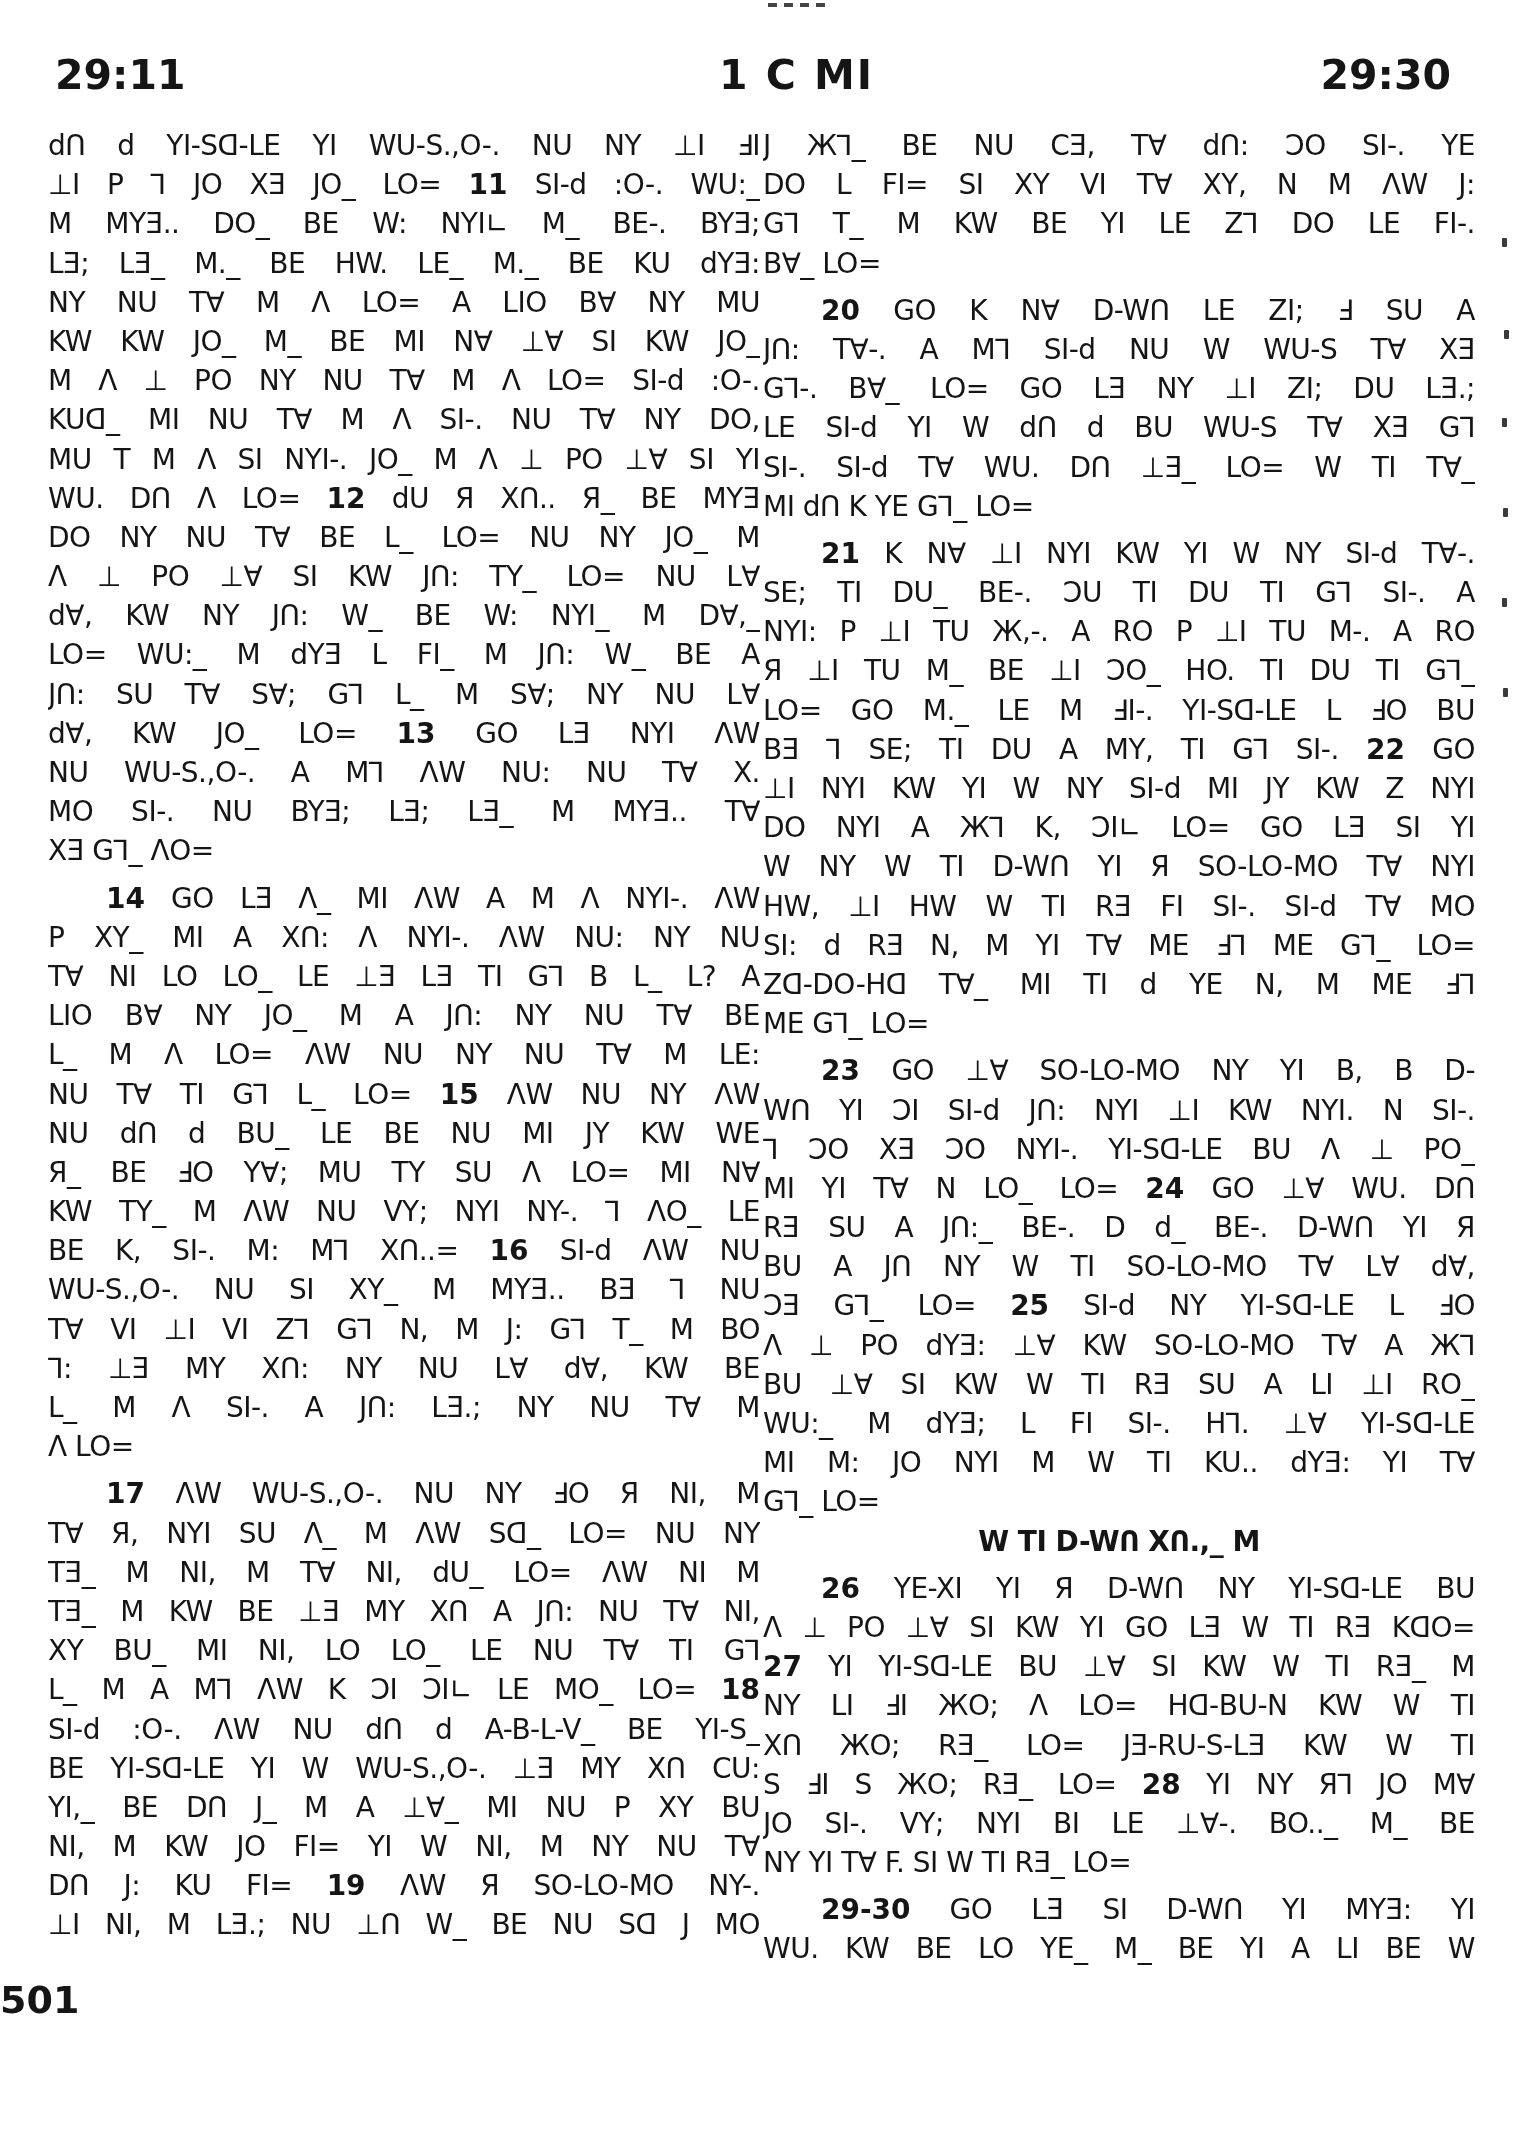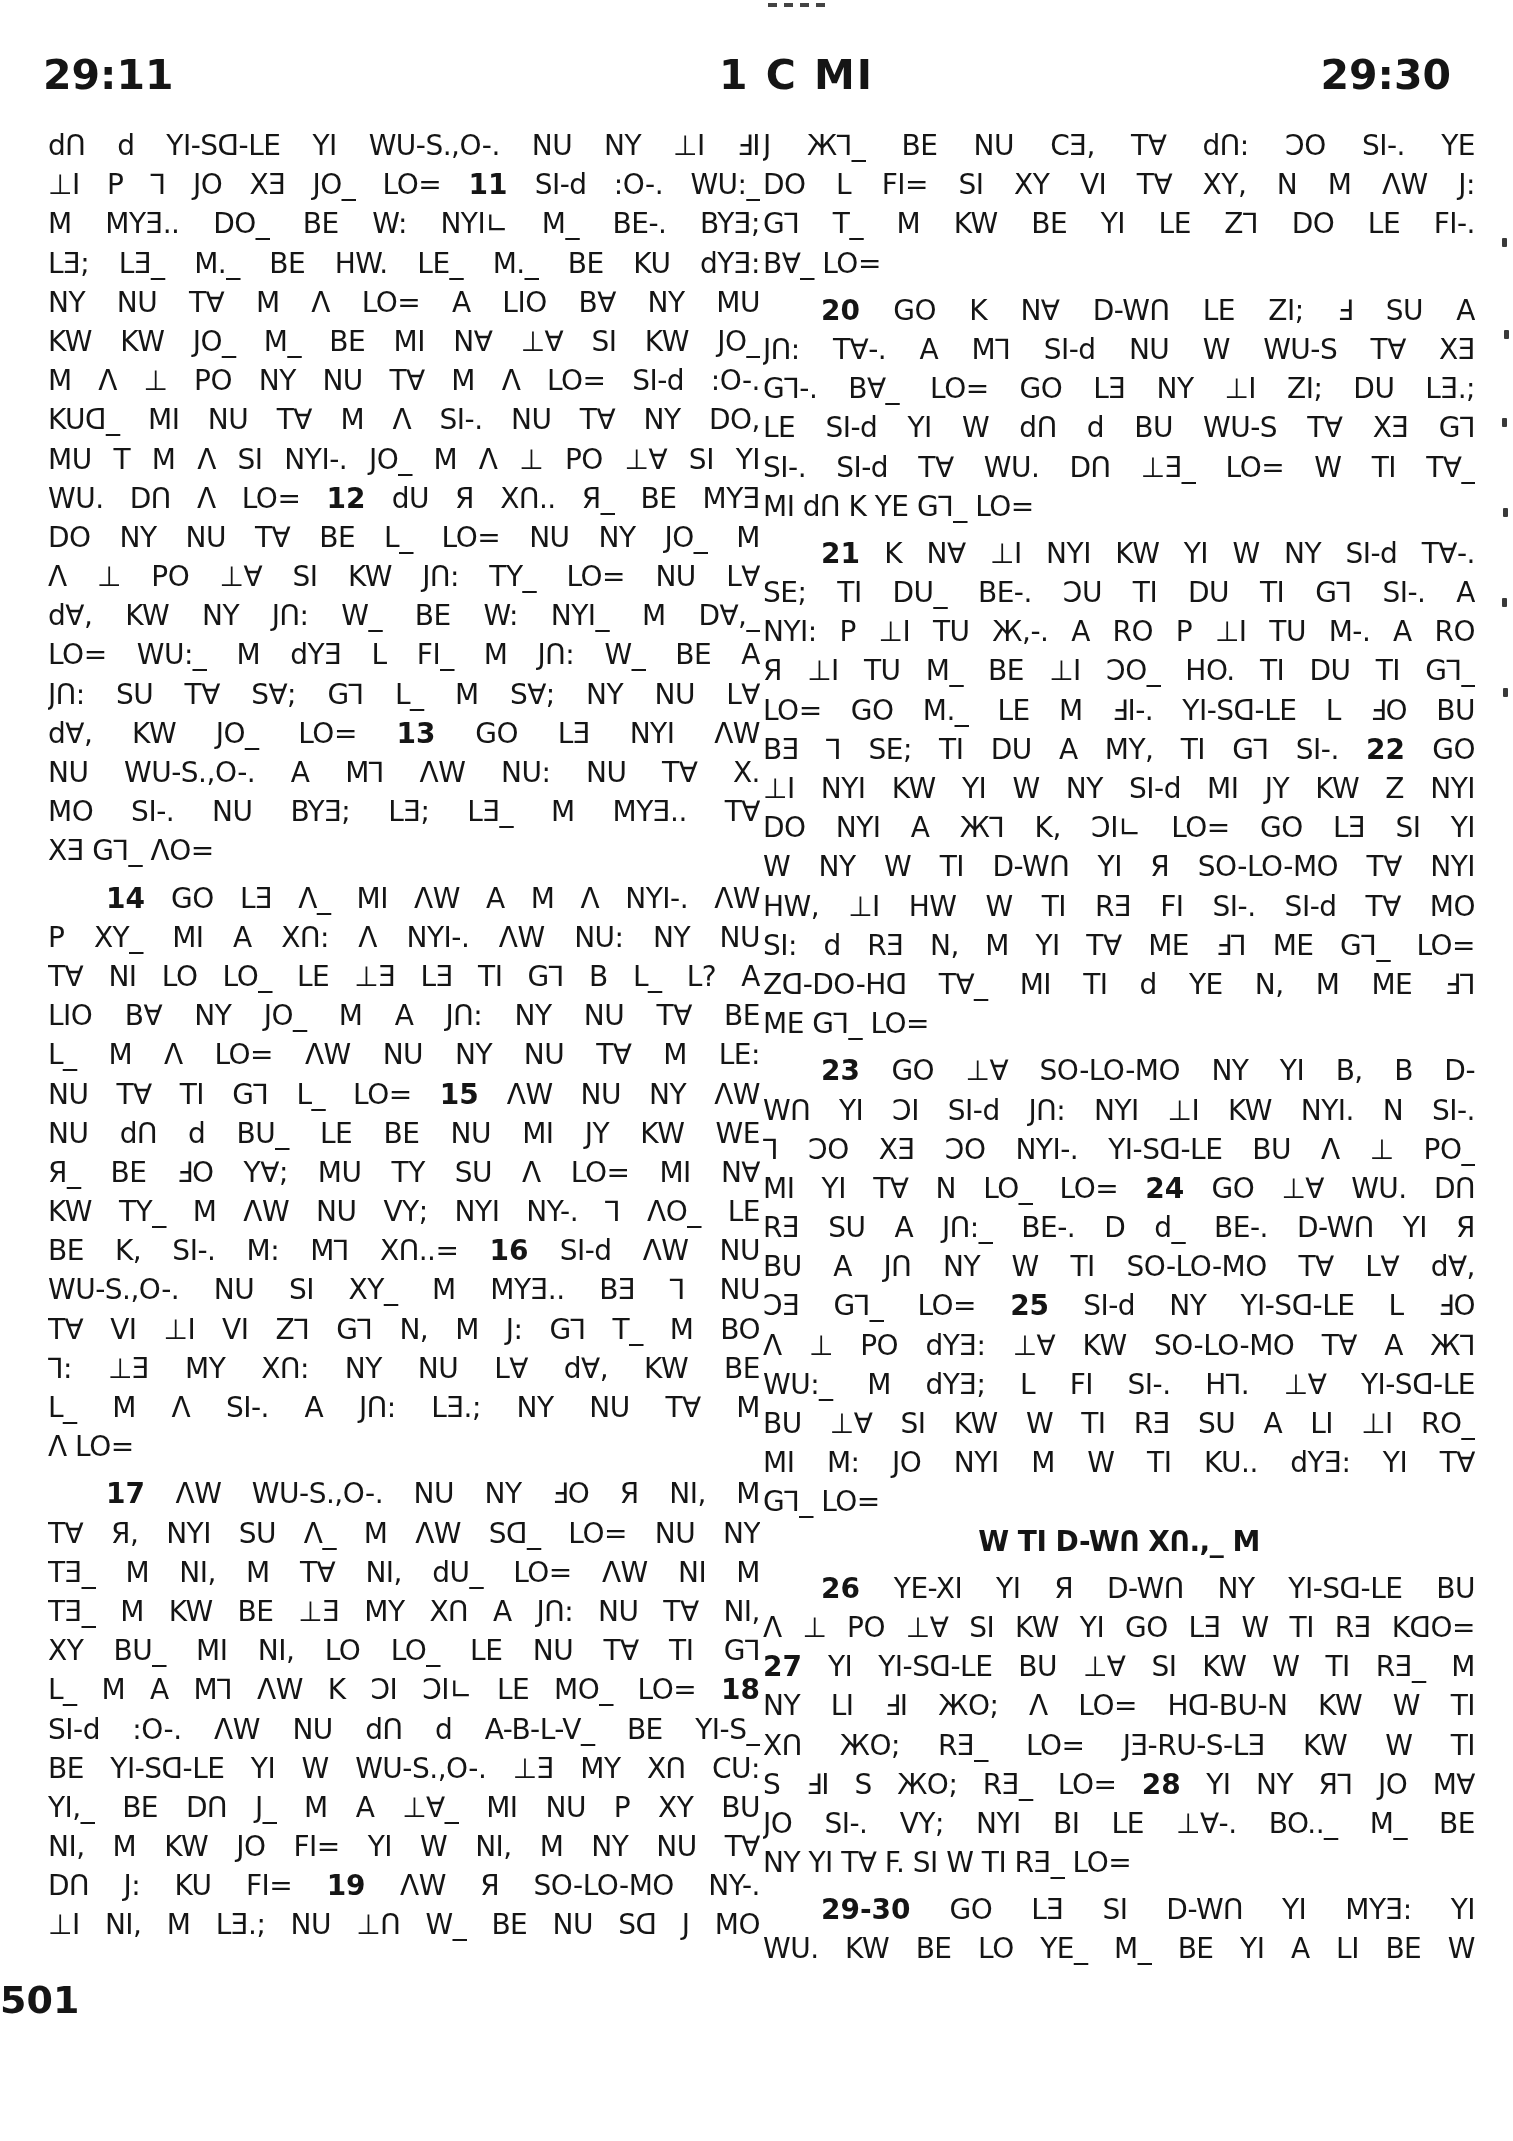--- a/index.html
+++ b/index.html
@@ -10,21 +10,21 @@
     overflow:hidden;
   }
   .page{position:absolute;inset:0;}
   
   .artifact-top{position:absolute;top:3px;left:768px;width:58px;height:4px;
     background:repeating-linear-gradient(90deg,#444 0 9px,transparent 9px 16px);}
   .edge-speck{position:absolute;width:5px;height:9px;background:#3a3a3a;border-radius:1px;}
   
   .hdr{position:absolute;top:52px;left:0;width:100%;height:46px;
     font-weight:bold;font-size:41px;line-height:46px;}
-  .hdr .l{position:absolute;left:43px;}
+  .hdr .l{position:absolute;left:55px;}
   .hdr .c{position:absolute;left:0;width:100%;text-align:center;letter-spacing:2px;padding-left:40px;}
   .hdr .r{position:absolute;right:62px;}
   
   .col{position:absolute;top:126px;width:712px;}
   .col.left{left:48px;}
   .col.right{left:763px;}
   .line{
     height:39.2px;line-height:39.2px;font-size:28px;
     letter-spacing:-0.5px;overflow:hidden;
     text-align:justify;text-align-last:justify;
@@ -128,22 +128,22 @@
       <div class="line">Zᗡ-DO-Hᗡ T∀_ MI TI d YE N, M ME Ⅎ⅂</div>
       <div class="line short">ME G⅂_ LO=</div>
       <div class="line indent"><b>23</b> GO ⊥∀ SO-LO-MO NY YI B, B D-</div>
       <div class="line">WՈ YI ƆI SI-d JՈ: NYI ⊥I KW NYI. N SI-.</div>
       <div class="line">⅂ ƆO XƎ ƆO NYI-. YI-Sᗡ-LE BU Λ ⊥ PO_</div>
       <div class="line">MI YI T∀ N LO_ LO= <b>24</b> GO ⊥∀ WU. DՈ</div>
       <div class="line">RƎ SU A JՈ:_ BE-. D d_ BE-. D-WՈ YI Я</div>
       <div class="line">BU A JՈ NY W TI SO-LO-MO T∀ L∀ d∀,</div>
       <div class="line">ƆƎ G⅂_ LO= <b>25</b> SI-d NY YI-Sᗡ-LE L ℲO</div>
       <div class="line">Λ ⊥ PO dYƎ: ⊥∀ KW SO-LO-MO T∀ A Ж⅂</div>
+      <div class="line">BU ⊥∀ SI KW W TI RƎ SU A LI ⊥I RO_</div>
       <div class="line">WU:_ M dYƎ; L FI SI-. H⅂. ⊥∀ YI-Sᗡ-LE</div>
-      <div class="line">BU ⊥∀ SI KW W TI RƎ SU A LI ⊥I RO_</div>
       <div class="line">MI M: JO NYI M W TI KU.. dYƎ: YI T∀</div>
       <div class="line short">G⅂_ LO=</div>
       <div class="line center">W TI D-WՈ XՈ.,_ M</div>
       <div class="line indent"><b>26</b> YE-XI YI Я D-WՈ NY YI-Sᗡ-LE BU</div>
       <div class="line">Λ ⊥ PO ⊥∀ SI KW YI GO LƎ W TI RƎ KᗡO=</div>
       <div class="line"><b>27</b> YI YI-Sᗡ-LE BU ⊥∀ SI KW W TI RƎ_ M</div>
       <div class="line">NY LI ℲI ЖO; Λ LO= Hᗡ-BU-N KW W TI</div>
       <div class="line">XՈ ЖO; RƎ_ LO= JƎ-RU-S-LƎ KW W TI</div>
       <div class="line">S ℲI S ЖO; RƎ_ LO= <b>28</b> YI NY Я⅂ JO M∀</div>
       <div class="line">JO SI-. VY; NYI BI LE ⊥∀-. BO.._ M_ BE</div>

